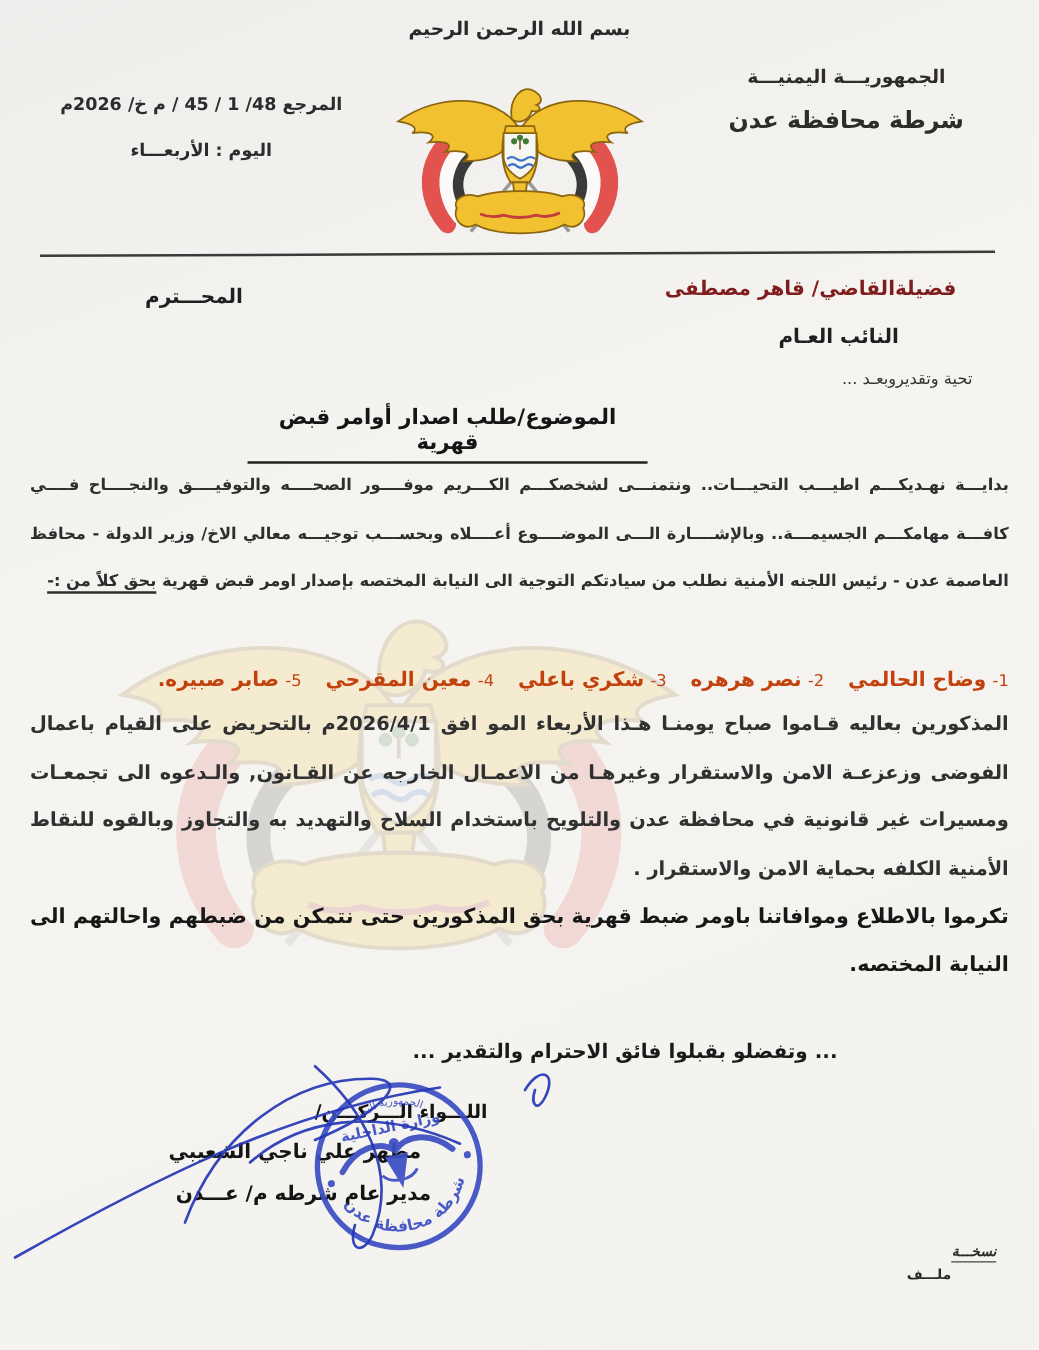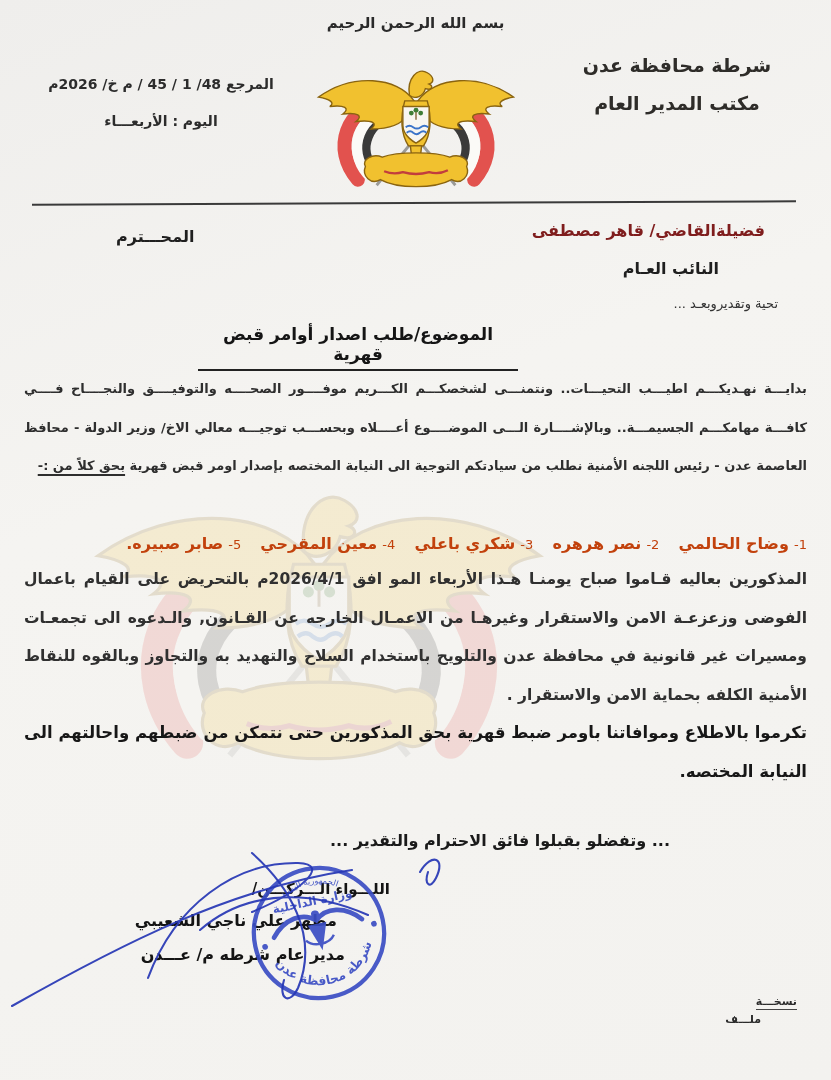--- a/index.html
+++ b/index.html
@@ -38,21 +38,21 @@
   .sig-rank{top:880px;right:441px;font-size:15px;font-weight:700;color:#141414;white-space:nowrap;}
   .sig-name{top:911px;right:494px;font-size:16px;font-weight:700;color:#141414;white-space:nowrap;}
   .sig-title{top:945px;right:486px;font-size:16px;font-weight:700;color:#141414;white-space:nowrap;}
   
   .stamp{left:248px;top:862px;width:142px;height:142px;transform:rotate(-12deg);opacity:.92;}
   .stamp text{font-family:"DejaVu Sans",sans-serif;fill:#3b4ec4;}
   
   .watermark{left:64px;top:418px;width:510px;height:420px;opacity:.16;pointer-events:none;}
   .sig-ink{left:0;top:838px;width:520px;height:242px;pointer-events:none;}
   
-  .note-copy{top:995px;right:34px;font-size:11px;font-weight:700;color:#2b2b2b;border-bottom:1.5px solid #444;padding-bottom:1px;}
+  .note-copy{top:995px;right:34px;font-size:11px;font-weight:700;color:#2b2b2b;border-bottom:1.5px solid #444;padding-bottom:1px;font-style:italic;}
   .note-file{top:1013px;right:70px;font-size:11px;font-weight:700;color:#2b2b2b;}
 </style>
 </head>
 <body>
 
 <svg width="0" height="0" style="position:absolute" aria-hidden="true">
   <defs>
     <symbol id="yemen-emblem" viewBox="0 0 240 160">
 
       <line x1="78" y1="140" x2="163" y2="36" stroke="#9a9a98" stroke-width="3"></line>
@@ -90,22 +90,22 @@
   </defs>
 </svg>
 
 <svg class="abs watermark" viewBox="0 0 240 160">
   <use href="#yemen-emblem"></use>
 </svg>
 
 <div class="abs basmala">بسم الله الرحمن الرحيم</div>
 
 <div class="abs letterhead">
+  <div class="lh1">الجمهوريـــة اليمنيـــة</div>
   <div class="lh3">شرطة محافظة عدن</div>
-  <div class="lh4">مكتب المدير العام</div>
 </div>
 
 <div class="abs reference">
   <div>المرجع 48/ 1 / 45 / م خ/ 2026م</div>
   <div>اليوم :  الأربعـــاء</div>
 </div>
 
 <svg class="abs emblem-svg" viewBox="0 0 240 160">
   <use href="#yemen-emblem"></use>
 </svg>

